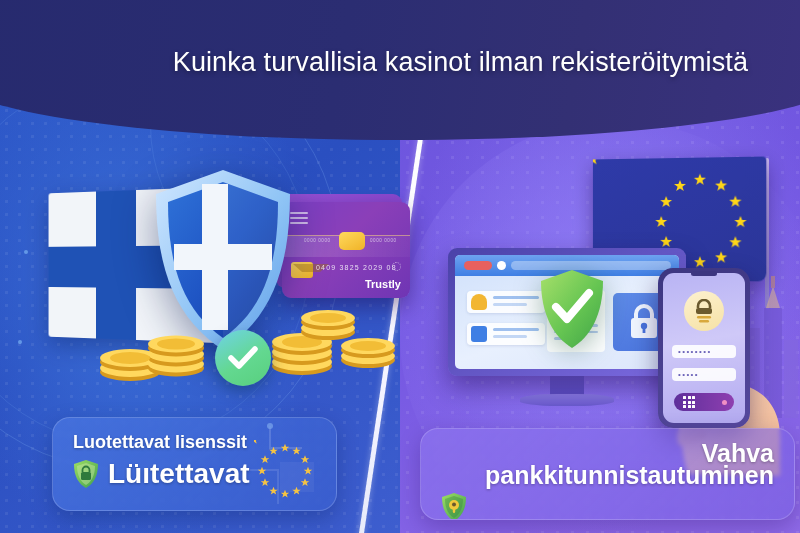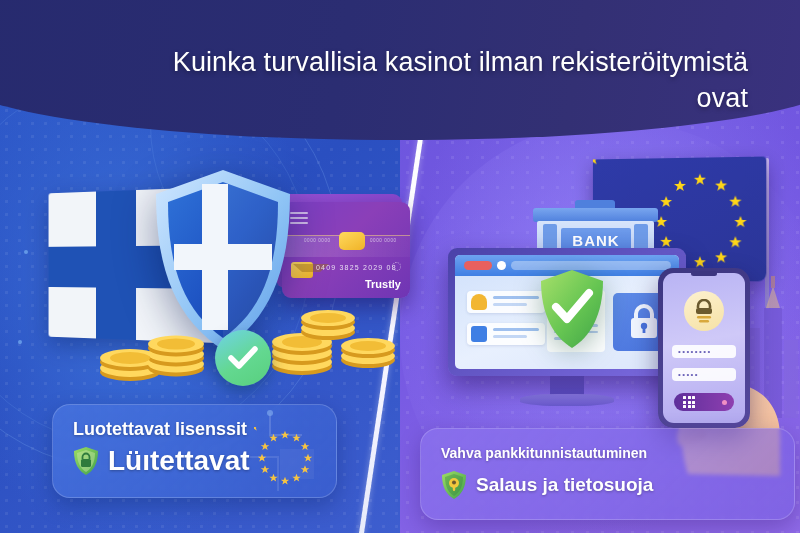--- a/index.html
+++ b/index.html
@@ -183,38 +183,38 @@
 
   .hand{position:absolute;left:236px;top:206px;width:112px;height:120px;z-index:6;}
   .city{position:absolute;right:0;top:118px;width:66px;height:150px;z-index:2;opacity:.55;}
 
   
   .badge{
     position:absolute; z-index:9; border-radius:18px; padding:13px 20px 14px 20px;
     backdrop-filter:blur(2px); overflow:hidden;
   }
   .badge-left{
-    left:52px; top:404px; width:285px; height:94px;
+    left:52px; top:417px; width:285px; height:94px;
     background:linear-gradient(135deg, rgba(74,118,225,.72), rgba(58,96,208,.60));
     border:1px solid rgba(255,255,255,.18);
     box-shadow:0 8px 22px rgba(0,20,80,.28);
   }
   .badge-right{
     left:420px; top:428px; width:375px; height:92px;
     background:linear-gradient(135deg, rgba(140,116,238,.70), rgba(120,96,226,.58));
     border:1px solid rgba(255,255,255,.18);
     box-shadow:0 8px 22px rgba(30,0,80,.25);
   }
   .badge .t1{color:#fff;font-weight:bold;font-size:18px;line-height:22px;
     text-shadow:0 1px 3px rgba(0,0,0,.3); position:relative; z-index:3;}
   .badge .t2{color:#fff;font-weight:bold;font-size:28px;line-height:24px;margin-top:6px;
     display:flex;align-items:center;gap:9px; text-shadow:0 1px 3px rgba(0,0,0,.3);
     position:relative; z-index:3;}
   .badge-left .t1{font-size:18px;}
-  .badge-right .t1{font-size:14px;}
+  .badge-right .t1{font-size:25px;text-align:right;}
   .badge-right .t2{font-size:19px;}
   .eu-ring{position:absolute;right:20px;bottom:8px;width:62px;height:62px;z-index:1;opacity:.95;}
   .mini-circuit{position:absolute;right:14px;top:4px;width:78px;height:86px;z-index:0;opacity:.5;}
 </style>
 </head>
 <body>
 
 <div id="stage">
 
   <div class="bg-left">
@@ -356,28 +356,20 @@
           <use href="#st" x="110" y="104"></use>
             <use href="#st" x="90" y="99"></use>
             <use href="#st" x="76" y="84"></use>
           <use href="#st" x="71" y="64"></use>
             <use href="#st" x="76" y="44"></use>
             <use href="#st" x="90" y="28"></use>
         </g>
       </svg>
     </div>
 
-    <div class="bank">
-      <div class="peak"></div>
-      <div class="roof"></div>
-      <div class="body"></div>
-      <div class="col" style="left:10px;"></div>
-      <div class="col" style="right:10px;"></div>
-      <div class="sign">BANK</div>
-    </div>
 
     <div class="monitor">
       <div class="neck"></div>
       <div class="base"></div>
       <div class="frame">
         <div class="screen">
           <div class="bar"></div>
           <div class="pill"></div>
           <div class="dot"></div>
           <div class="urlbar"></div>
@@ -465,21 +457,20 @@
         </div>
       </div>
     </div>
   </div>
 
   <div class="divider"></div>
 
   <div class="header"></div>
   <div class="title">
     <div>Kuinka turvallisia kasinot ilman rekisteröitymistä</div>
-    <div>ovat</div>
   </div>
 
   <div class="badge badge-left">
     <svg class="mini-circuit" viewBox="0 0 78 86">
       <path d="M26 4 V26 H58" stroke="rgba(255,255,255,.30)" stroke-width="2" fill="none"></path>
       <path d="M6 48 H34 V82" stroke="rgba(255,255,255,.22)" stroke-width="2" fill="none"></path>
       <circle cx="26" cy="4" r="3" fill="rgba(170,215,255,.8)"></circle>
       <rect x="36" y="40" width="34" height="30" fill="rgba(255,255,255,.10)"></rect>
     </svg>
     <svg class="eu-ring" viewBox="0 0 62 62">
@@ -528,17 +519,16 @@
           <stop offset="0%" stop-color="#9ede62"></stop>
               <stop offset="100%" stop-color="#3fa04c"></stop>
         </linearGradient>
           </defs>
         <path d="M13 1 L25 5 C25 18 20 25 13 29 C6 25 1 18 1 5 Z" fill="url(#bsh2)"></path>
         <path d="M13 4 L22 7 C22 17 18 23 13 26 C8 23 4 17 4 7 Z" fill="#2f7a3c" opacity=".35"></path>
         <circle cx="13" cy="13" r="5" fill="#f0c93c"></circle>
         <rect x="11.8" y="15" width="2.4" height="6" rx="1.2" fill="#f0c93c"></rect>
         <circle cx="13" cy="12.4" r="2" fill="#6b5a2e"></circle>
       </svg>
-      <span>Salaus ja tietosuoja</span>
     </div>
   </div>
 
 </div>
 
 </body></html>

